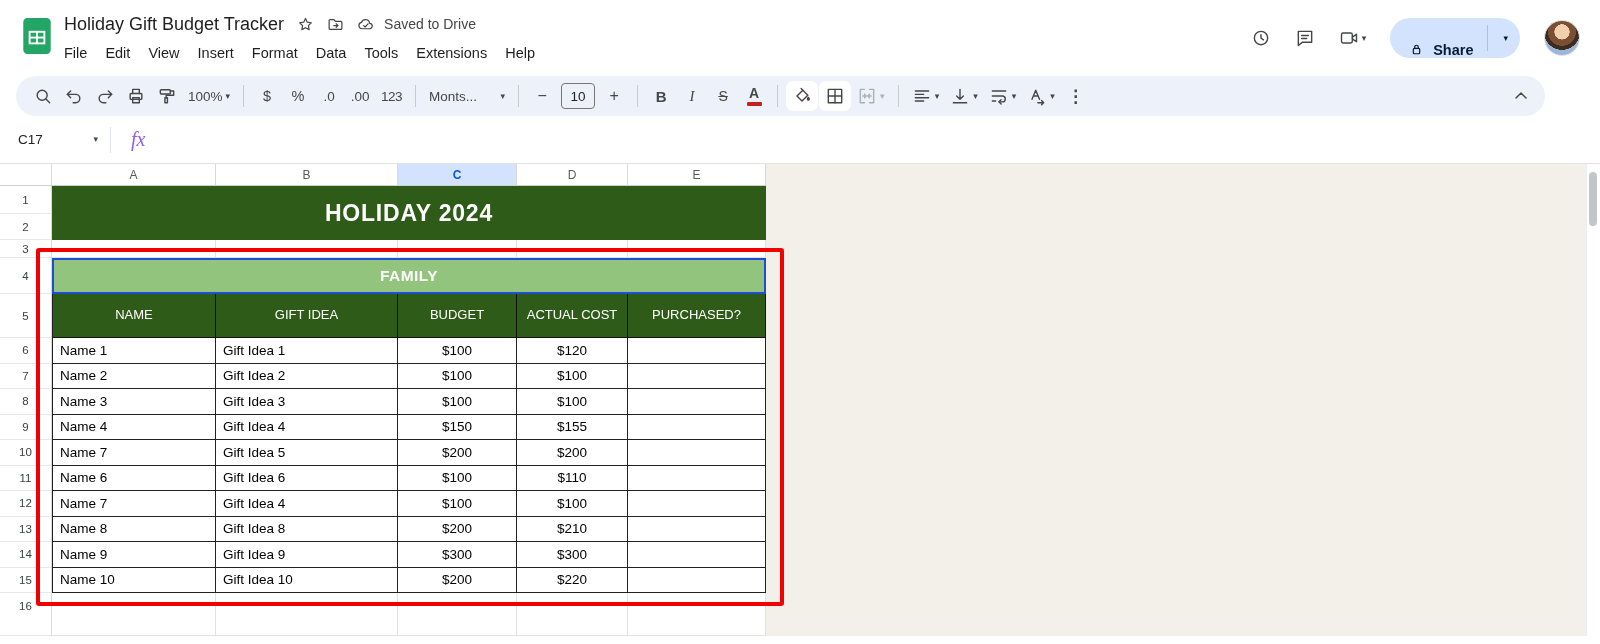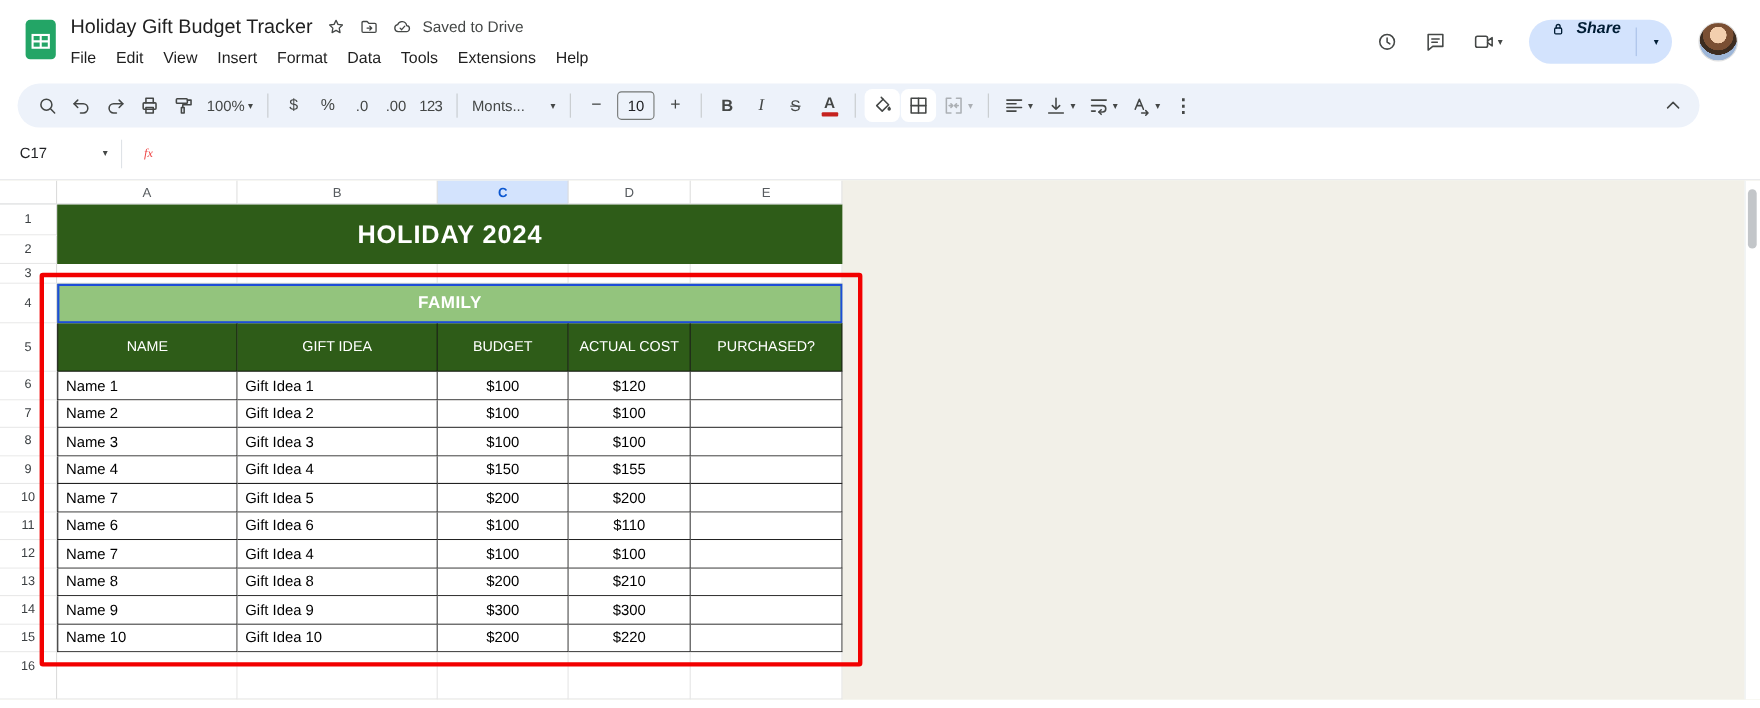--- a/index.html
+++ b/index.html
@@ -17,21 +17,21 @@
   .logo{margin-right:12px;flex:none;}
   .titleblock{display:flex;flex-direction:column;gap:2px;min-width:0;}
   .titlerow{display:flex;align-items:center;gap:13px;height:28px;}
   .doctitle{font-size:18px;color:#1f1f1f;white-space:nowrap;}
   .savedtxt{font-size:14px;color:#444746;margin-left:-3px;white-space:nowrap;}
   .menurow{display:flex;align-items:center;height:26px;margin-left:-9px;}
   .menuitem{font-size:14.5px;color:#1f1f1f;padding:2px 9px;border-radius:10px;cursor:default;white-space:nowrap;}
   .tb-spacer{flex:1;}
   .tb-right{display:flex;align-items:center;gap:24px;}
   .sharebtn{display:flex;align-items:center;height:40px;background:var(--share-bg);border-radius:20px;overflow:hidden;}
-  .sharemain{display:flex;align-items:flex-start;gap:8px;padding:0 14px 0 18px;height:100%;font-style:italic;}
+  .sharemain{display:flex;align-items:flex-end;gap:8px;padding:0 14px 0 18px;height:100%;}
   .sharelabel{font-size:14.5px;font-weight:600;color:#001d35;}
   .sharediv{width:1px;height:26px;background:#a9c0e8;}
   .sharecaret{padding:0 12px;height:100%;display:flex;align-items:center;}
   .avatar{width:36px;height:36px;border-radius:50%;flex:none;
     background:radial-gradient(circle at 50% 32%,#f3cfae 0 26%,#7a4f33 27% 48%,#3c2c20 49% 62%,#9db6d8 63% 100%);
     border:1px solid #e0e0e0;}
   .cam-group{display:flex;align-items:center;}
   
   .toolwrap{height:40px;position:relative;}
   .toolpill{position:absolute;left:16px;top:0;width:1529px;height:40px;background:var(--toolbar-bg);
@@ -48,21 +48,21 @@
   .colorA .A{font-size:14px;font-weight:600;color:#444746;}
   .colorA .bar{width:15px;height:3.5px;background:#c5221f;margin-top:2px;border-radius:1px;}
   .pillwhite{background:#fff;border-radius:7px;padding:5px 6px;display:flex;align-items:center;}
   .disabled{opacity:.38;}
   .collapse{position:absolute;right:14px;top:10px;}
   
   .fxbar{height:48px;display:flex;align-items:center;border-bottom:1px solid #e1e3e6;padding-left:12px;}
   .namebox{width:96px;display:flex;align-items:center;justify-content:space-between;padding:0 10px 0 6px;}
   .nametxt{font-size:13.5px;color:#202124;}
   .fxdiv{width:1px;height:26px;background:#dfe3e7;margin:0 2px;}
-  .fxlbl{font-size:11px;font-style:italic;color:#ef4444;margin-left:18px;font-family:"Liberation Serif",serif;}
+  .fxlbl{font-size:20px;font-style:italic;color:#8b5cf6;margin-left:18px;font-family:"Liberation Serif",serif;}
   
   .grid{position:relative;height:472px;background:var(--beige);overflow:hidden;}
   .hdr{display:flex;height:22px;}
   .corner{width:52px;flex:none;background:#fff;border-right:1px solid #d9d9d9;border-bottom:1px solid #cfd1d4;}
   .ch{flex:none;height:22px;background:#fff;border-right:1px solid #d9d9d9;border-bottom:1px solid #cfd1d4;
     display:flex;align-items:center;justify-content:center;font-size:12px;color:#575b5f;}
   .ch.sel{background:var(--selection-blue);color:#0b57d0;font-weight:700;}
   .cA{width:164px;}.cB{width:182px;}.cC{width:119px;}.cD{width:111px;}.cE{width:138px;}
   .fillr{flex:1;background:var(--beige);}
   .srow{display:flex;}

